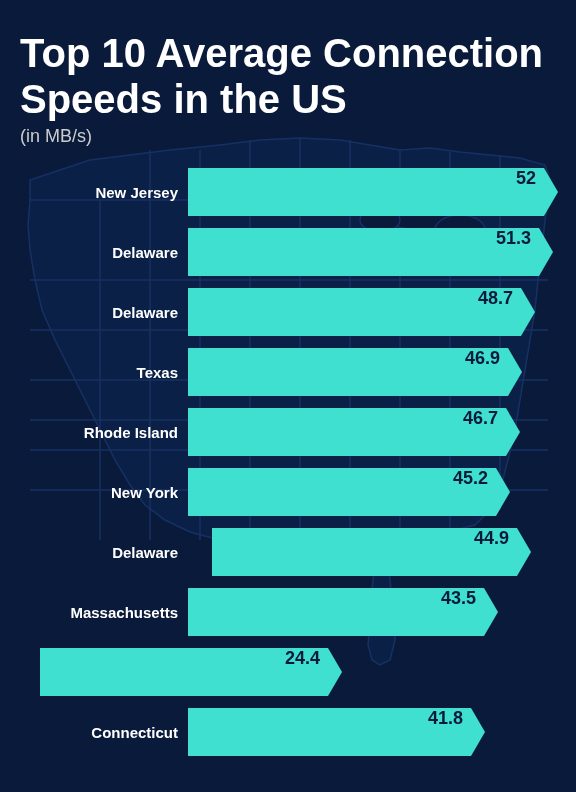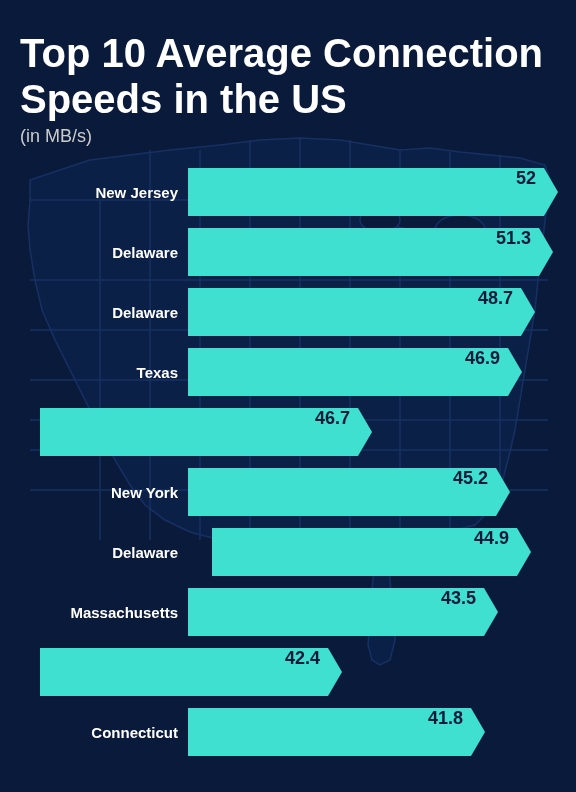--- a/index.html
+++ b/index.html
@@ -161,20 +161,21 @@
       </div>
       <div class="bar-row">
         <div class="state-label">Texas</div>
         <div class="bar-container">
           <div class="bar" style="width: 334px;">
             <span class="bar-value">46.9</span>
           </div>
         </div>
       </div>
       <div class="bar-row">
+        <div class="state-label">Rhode Island</div>
         <div class="bar-container">
           <div class="bar" style="width: 332px; padding-left: 20px;">
             <span class="bar-value">46.7</span>
           </div>
         </div>
       </div>
       <div class="bar-row">
         <div class="state-label">New York</div>
         <div class="bar-container">
           <div class="bar" style="width: 322px;">
@@ -194,21 +195,21 @@
         <div class="state-label">Massachusetts</div>
         <div class="bar-container">
           <div class="bar" style="width: 310px;">
             <span class="bar-value">43.5</span>
           </div>
         </div>
       </div>
       <div class="bar-row">
         <div class="bar-container">
           <div class="bar" style="width: 302px;">
-            <span class="bar-value">42.4</span>
+            <span class="bar-value">24.4</span>
           </div>
         </div>
       </div>
       <div class="bar-row">
         <div class="state-label">Connecticut</div>
         <div class="bar-container">
           <div class="bar" style="width: 297px; padding-left: 16px;">
             <span class="bar-value">41.8</span>
           </div>
         </div>

